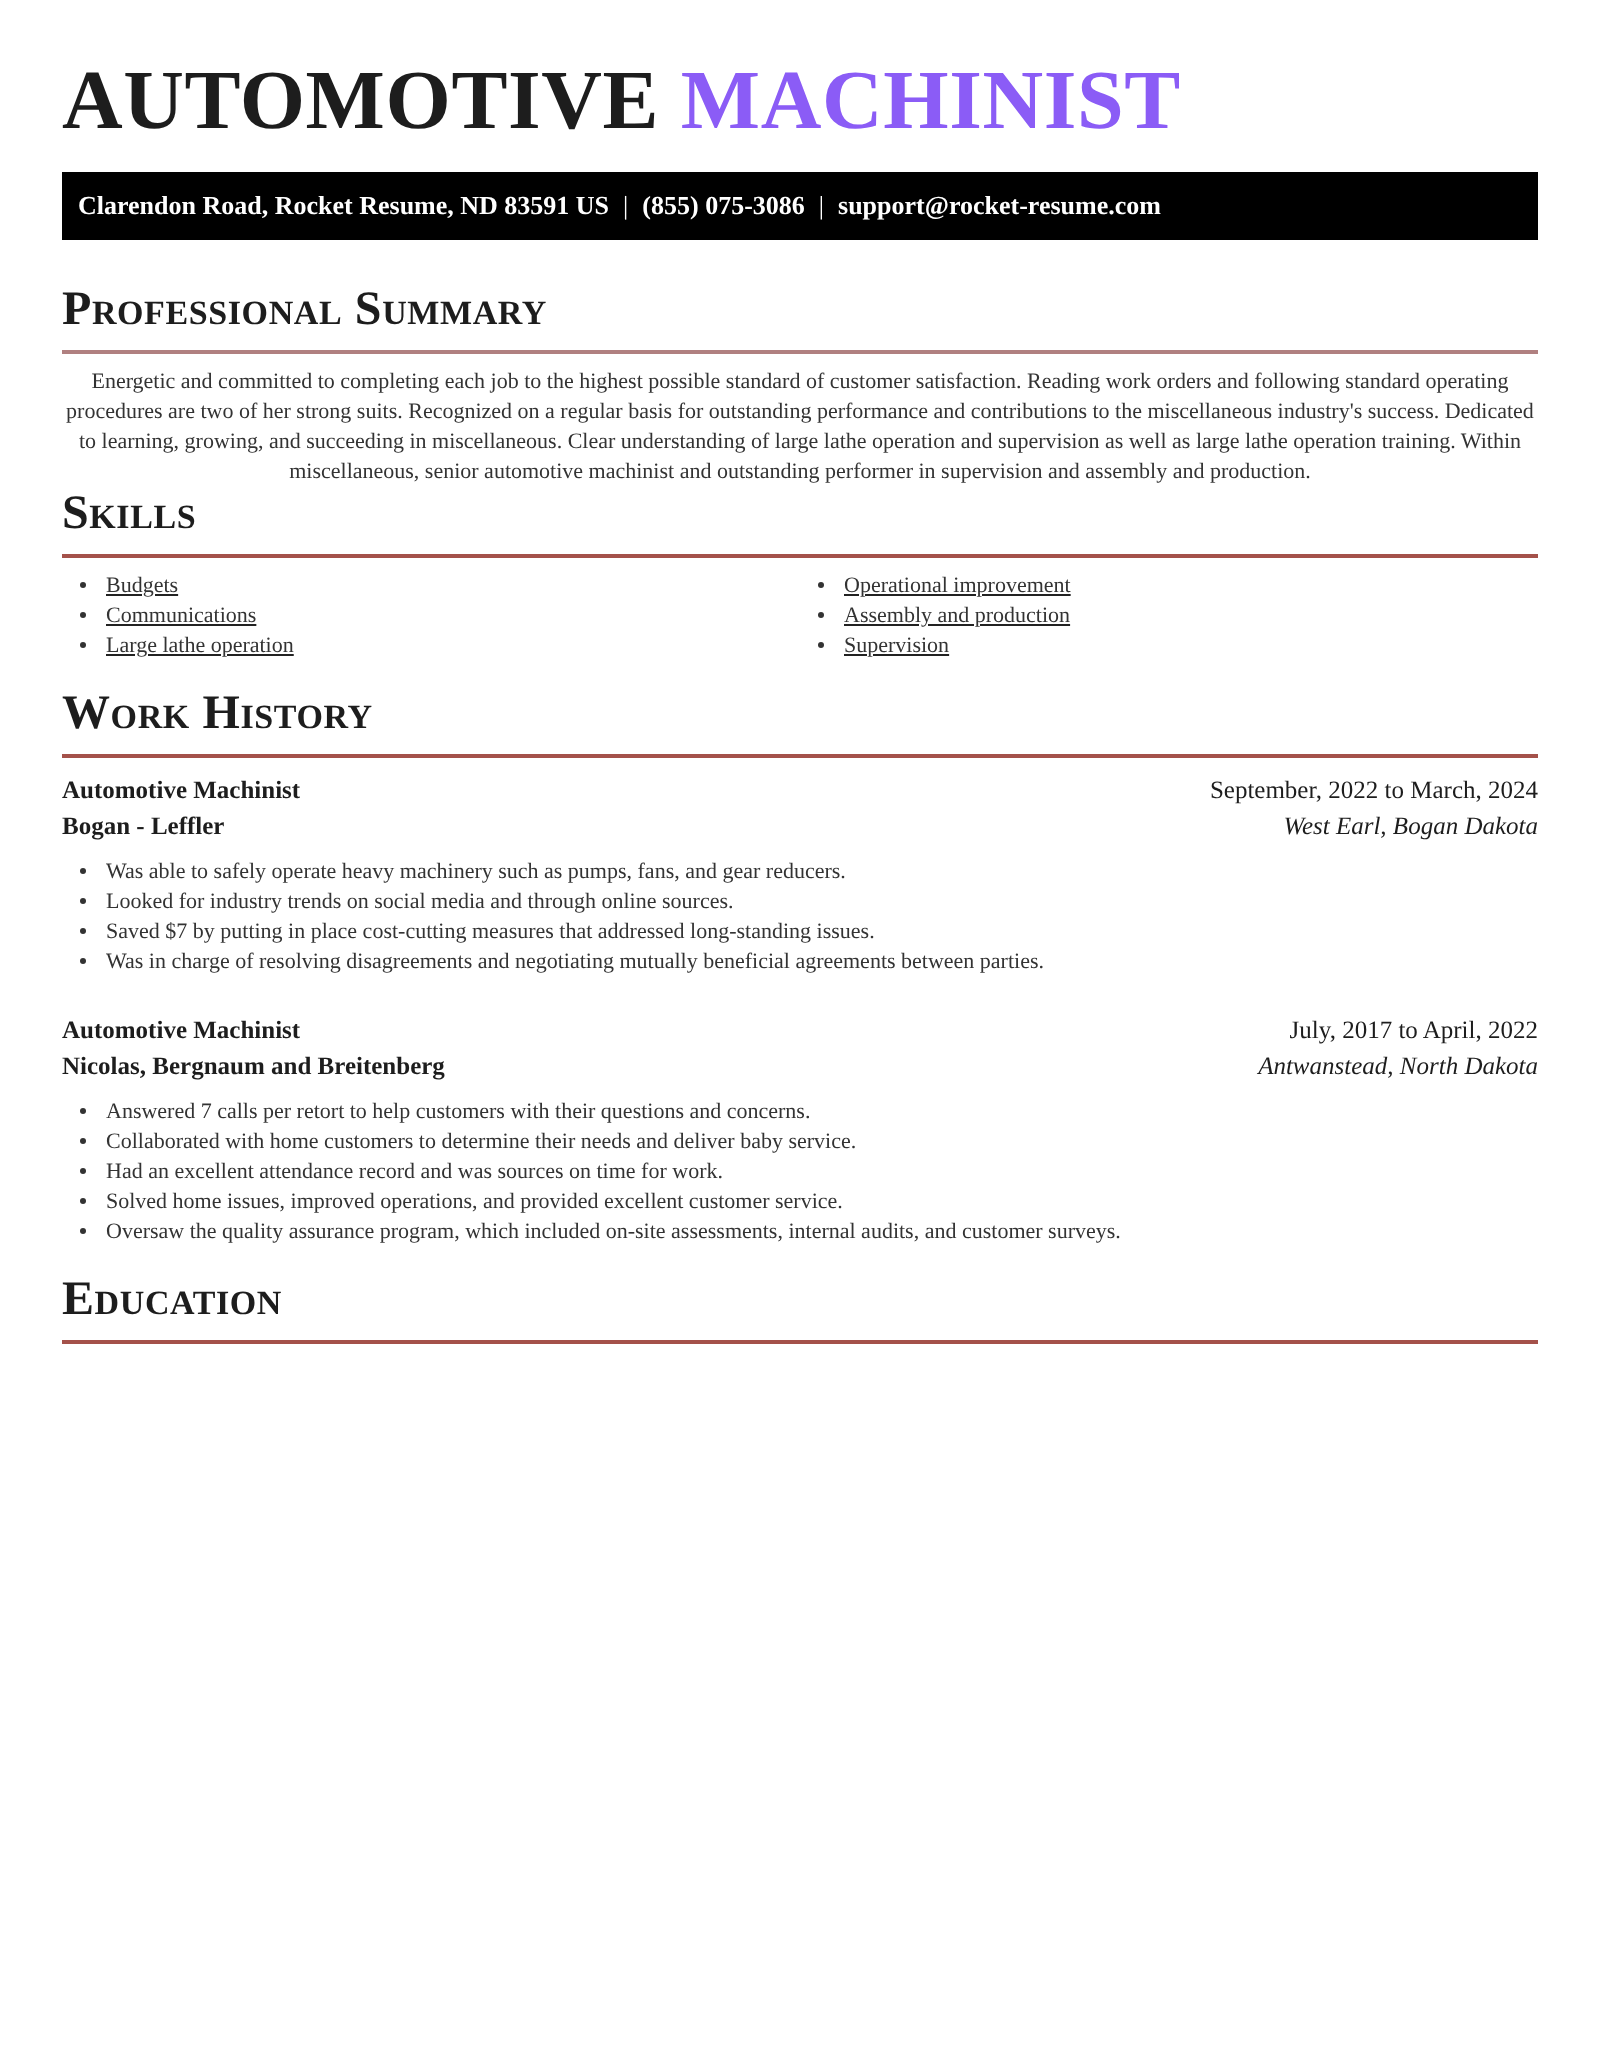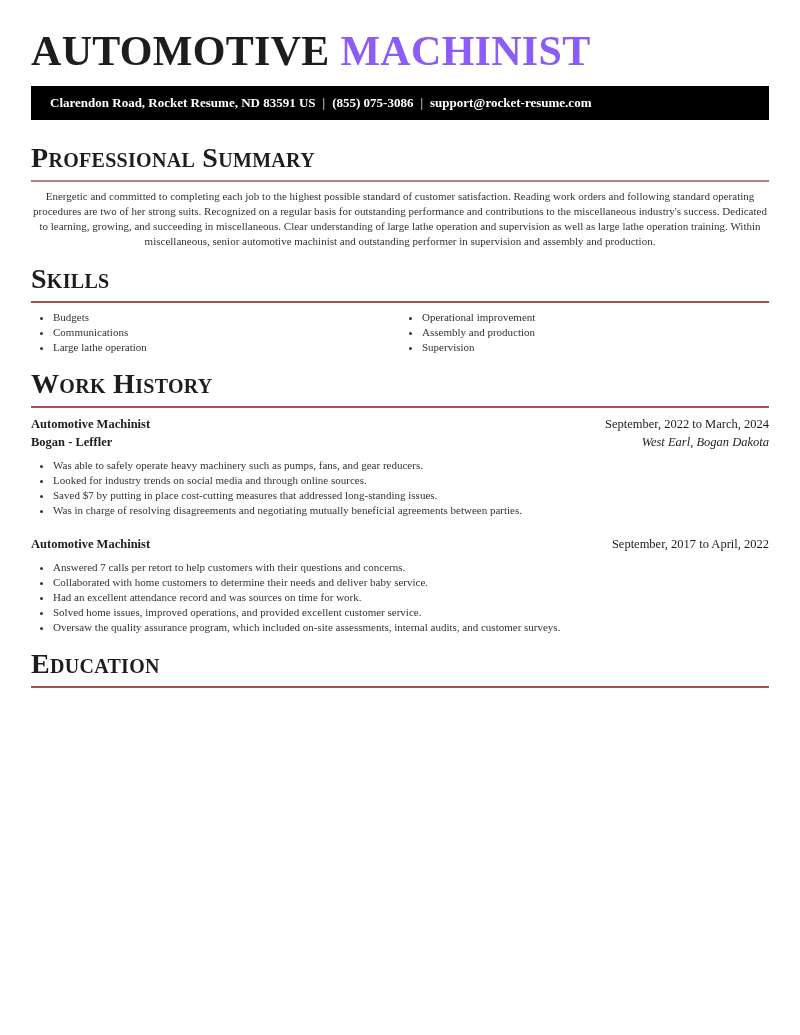--- a/index.html
+++ b/index.html
@@ -12,36 +12,36 @@
     .title {
       margin: 0; padding-top: 27px;
       font-size: 42px; font-weight: bold; letter-spacing: 0.3px;
       line-height: 48px; color: #1d1d1d;
     }
     .title .accent { color: #8b5cf6; }
     .contact-bar {
       margin-top: 11px;
       background: #000; color: #fff;
       height: 34px; line-height: 34px;
-      padding: 0 19px; font-size: 13px; font-weight: bold;
+      padding: 0 8px; font-size: 13px; font-weight: bold;
       white-space: nowrap;
     }
     .contact-bar .sep { padding: 0 7px; font-weight: normal; }
     .section-title {
       margin: 0;
-      font-size: 28px; font-weight: bold; font-variant: small-caps;
+      font-size: 24px; font-weight: bold; font-variant: small-caps;
       color: #1d1d1d; letter-spacing: 0.3px;
     }
     .rule { height: 2px; background: #b08080; margin: 6px 0 7px 0; }
     .rule.red { background: #a4514a; }
     .summary {
       font-size: 11px; line-height: 15px; color: #333; margin: 0; text-align: center;
     }
     .skills { display: flex; margin-top: 0; }
-    .skills ul { flex: 1; margin: 0; padding-left: 22px; }
+    .skills ul { flex: 1; margin: 0; padding-left: 22px; text-decoration: underline; }
     .skills li, .bullets li {
       font-size: 11px; line-height: 15px; color: #333;
     }
     .entry-row {
       display: flex; justify-content: space-between;
       font-size: 12.5px; line-height: 18px; color: #1d1d1d;
     }
     .entry-row .bold { font-weight: bold; }
     .entry-row .italic { font-style: italic; }
     .bullets { margin: 7px 0 0 0; padding-left: 22px; }
@@ -59,21 +59,21 @@
   <div class="contact-bar">
     <span>Clarendon Road, Rocket Resume, ND 83591 US</span><span class="sep">|</span><span>(855) 075-3086</span><span class="sep">|</span><span>support@rocket-resume.com</span>
   </div>
 
   <div style="margin-top:22px;">
     <h2 class="section-title">Professional Summary</h2>
     <div class="rule"></div>
     <p class="summary">Energetic and committed to completing each job to the highest possible standard of customer satisfaction. Reading work orders and following standard operating procedures are two of her strong suits. Recognized on a regular basis for outstanding performance and contributions to the miscellaneous industry's success. Dedicated to learning, growing, and succeeding in miscellaneous. Clear understanding of large lathe operation and supervision as well as large lathe operation training. Within miscellaneous, senior automotive machinist and outstanding performer in supervision and assembly and production.</p>
   </div>
 
-  <div style="margin-top:14px;">
+  <div style="">
     <h2 class="section-title">Skills</h2>
     <div class="rule red"></div>
     <div class="skills">
       <ul>
         <li>Budgets</li>
         <li>Communications</li>
         <li>Large lathe operation</li>
       </ul>
       <ul>
         <li>Operational improvement</li>
@@ -100,21 +100,25 @@
         <li>Was able to safely operate heavy machinery such as pumps, fans, and gear reducers.</li>
         <li>Looked for industry trends on social media and through online sources.</li>
         <li>Saved $7 by putting in place cost-cutting measures that addressed long-standing issues.</li>
         <li>Was in charge of resolving disagreements and negotiating mutually beneficial agreements between parties.</li>
       </ul>
     </div>
 
     <div style="margin-top:17px;">
       <div class="entry-row">
         <span class="bold">Automotive Machinist</span>
-        <span>September, 2017 to April, 2022</span>
+        <span>July, 2017 to April, 2022</span>
+      </div>
+      <div class="entry-row">
+        <span class="bold">Nicolas, Bergnaum and Breitenberg</span>
+        <span class="italic">Antwanstead, North Dakota</span>
       </div>
       <ul class="bullets">
         <li>Answered 7 calls per retort to help customers with their questions and concerns.</li>
         <li>Collaborated with home customers to determine their needs and deliver baby service.</li>
         <li>Had an excellent attendance record and was sources on time for work.</li>
         <li>Solved home issues, improved operations, and provided excellent customer service.</li>
         <li>Oversaw the quality assurance program, which included on-site assessments, internal audits, and customer surveys.</li>
       </ul>
     </div>
   </div>

